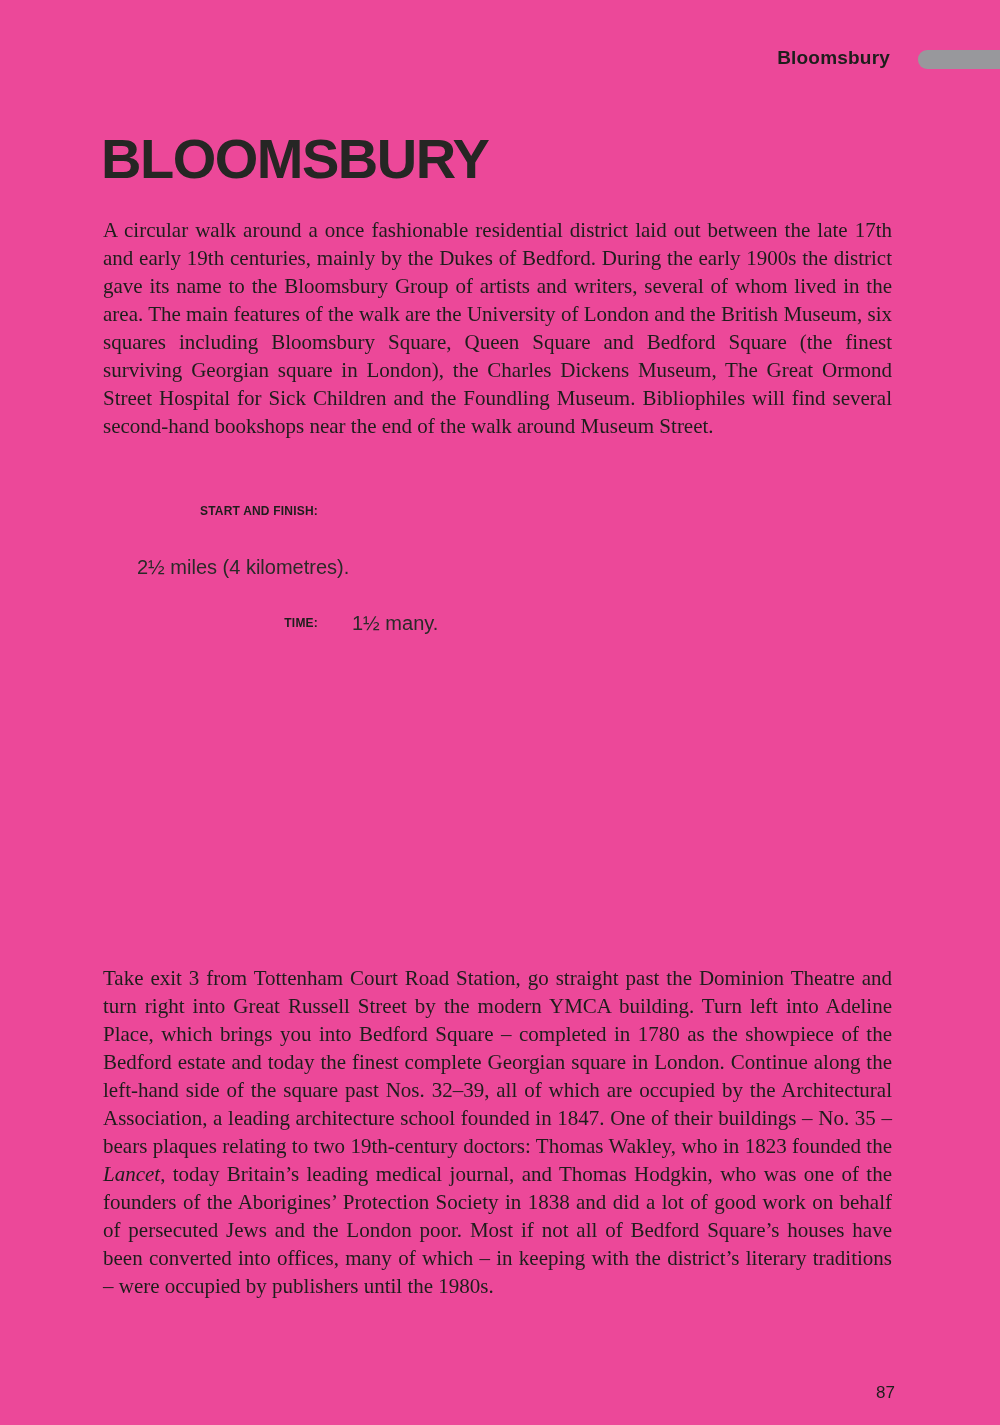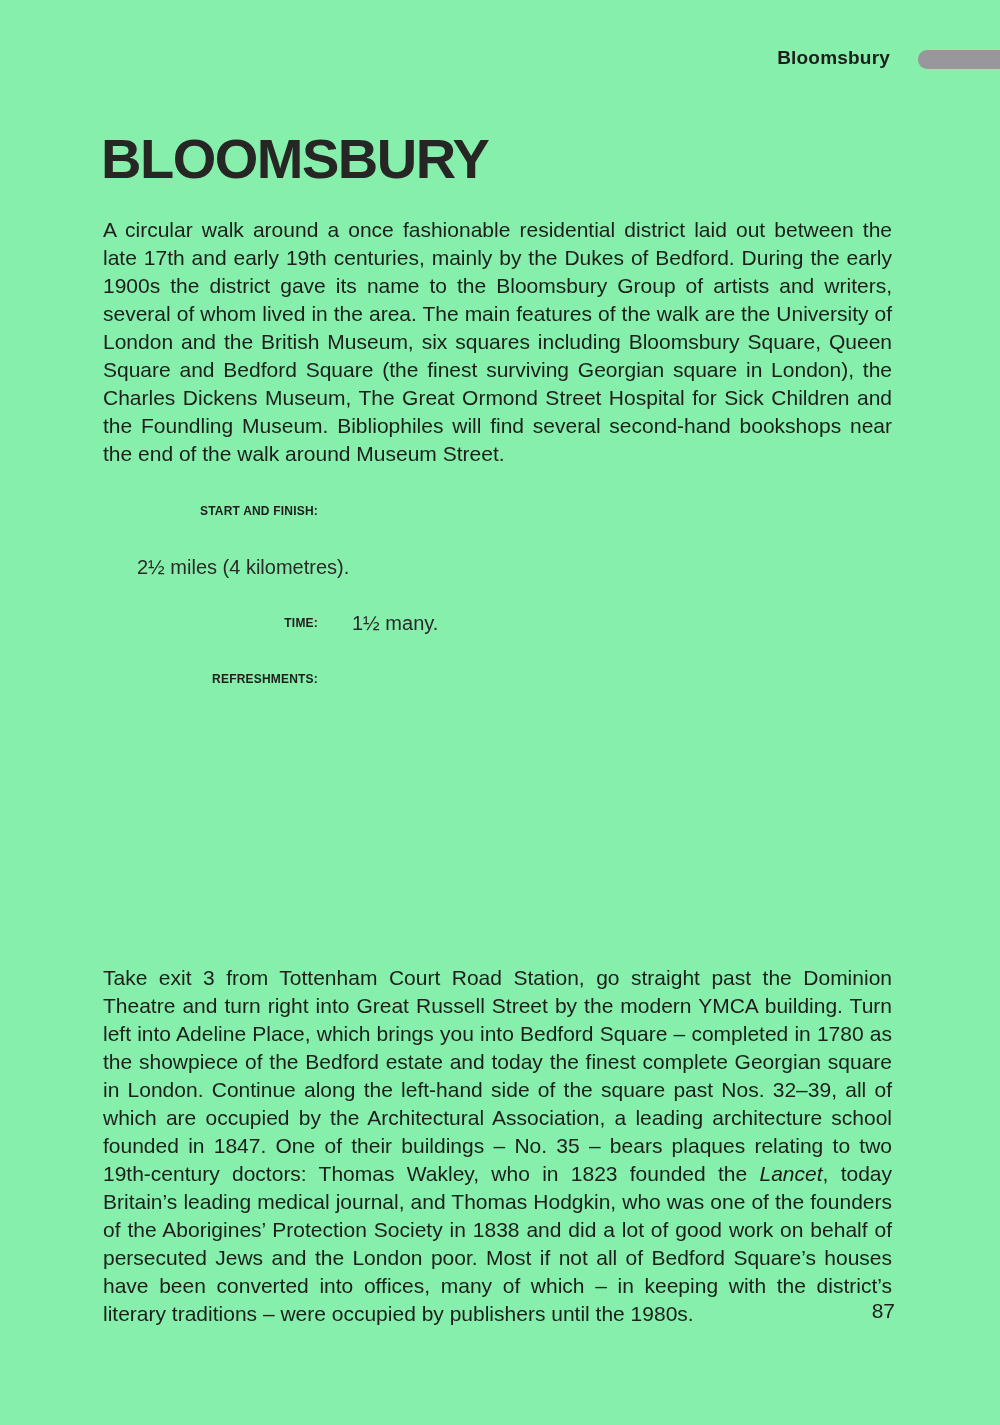--- a/index.html
+++ b/index.html
@@ -6,21 +6,21 @@
   html, body {
     width: 1000px; height: 1425px;
     background: #ffffff;
     font-family: "Liberation Sans", sans-serif;
     color: #1e1e1c;
     overflow: hidden;
   }
   .page {
     position: relative;
     width: 1000px; height: 1425px;
-    background: #86efac;
+    background: #ec4899;
   }
 
   
   .running-header {
     position: absolute;
     top: 47px; right: 110px;
     font-size: 19px;
     font-weight: bold;
     letter-spacing: 0.2px;
     color: #1e1e1c;
@@ -41,21 +41,21 @@
     font-weight: bold;
     letter-spacing: -1.5px;
     color: #262624;
   }
 
   
   .serif-para {
     position: absolute;
     left: 103px;
     width: 789px;
-    font-family: Liberation Sans, sans-serif;
+    font-family: Liberation Serif, serif;
     font-size: 21px;
     line-height: 28px;
     text-align: justify;
     color: #1e1e1c;
   }
   .intro-para { top: 216px; }
   .body-para  { top: 964px; }
   .body-para em { font-style: italic; }
 
   
@@ -83,22 +83,22 @@
   .info-value {
     flex: 1 1 auto;
     font-size: 20px;
     line-height: 28px;
     color: #2a2a28;
   }
 
   
   .page-number {
     position: absolute;
-    top: 1299px; right: 105px;
-    font-size: 21px;
+    top: 1383px; right: 105px;
+    font-size: 17px;
     color: #1e1e1c;
   }
 </style>
 </head>
 <body>
 
 <div class="page">
 
   <div class="running-header">Bloomsbury</div>
 
@@ -120,21 +120,20 @@
       <div class="info-value">2½ miles (4 kilometres).</div>
     </div>
 
     <div class="info-row">
       <div class="info-label">TIME:</div>
       <div class="info-gap"></div>
       <div class="info-value">1½ many.</div>
     </div>
 
     <div class="info-row">
-      <div class="info-label">REFRESHMENTS:</div>
       <div class="info-gap"></div>
     </div>
 
 
   </div>
 
   <p class="serif-para body-para"><span>Take exit 3 from Tottenham Court Road Station, go straight past the Dominion Theatre and turn right into Great Russell Street by the modern YMCA building. Turn left into Adeline Place, which brings you into Bedford Square – completed in 1780 as the showpiece of the Bedford estate and today the finest complete Georgian square in London. Continue along the left-hand side of the square past Nos. 32–39, all of which are occupied by the Architectural Association, a leading architecture school founded in 1847. One of their buildings – No. 35 – bears plaques relating to two 19th-century doctors: Thomas Wakley, who in 1823 founded the </span><em>Lancet</em><span>, today Britain’s leading medical journal, and Thomas Hodgkin, who was one of the founders of the Aborigines’ Protection Society in 1838 and did a lot of good work on behalf of persecuted Jews and the London poor. Most if not all of Bedford Square’s houses have been converted into offices, many of which – in keeping with the district’s literary traditions – were occupied by publishers until the 1980s.</span></p>
 
   <div class="page-number">87</div>
 

